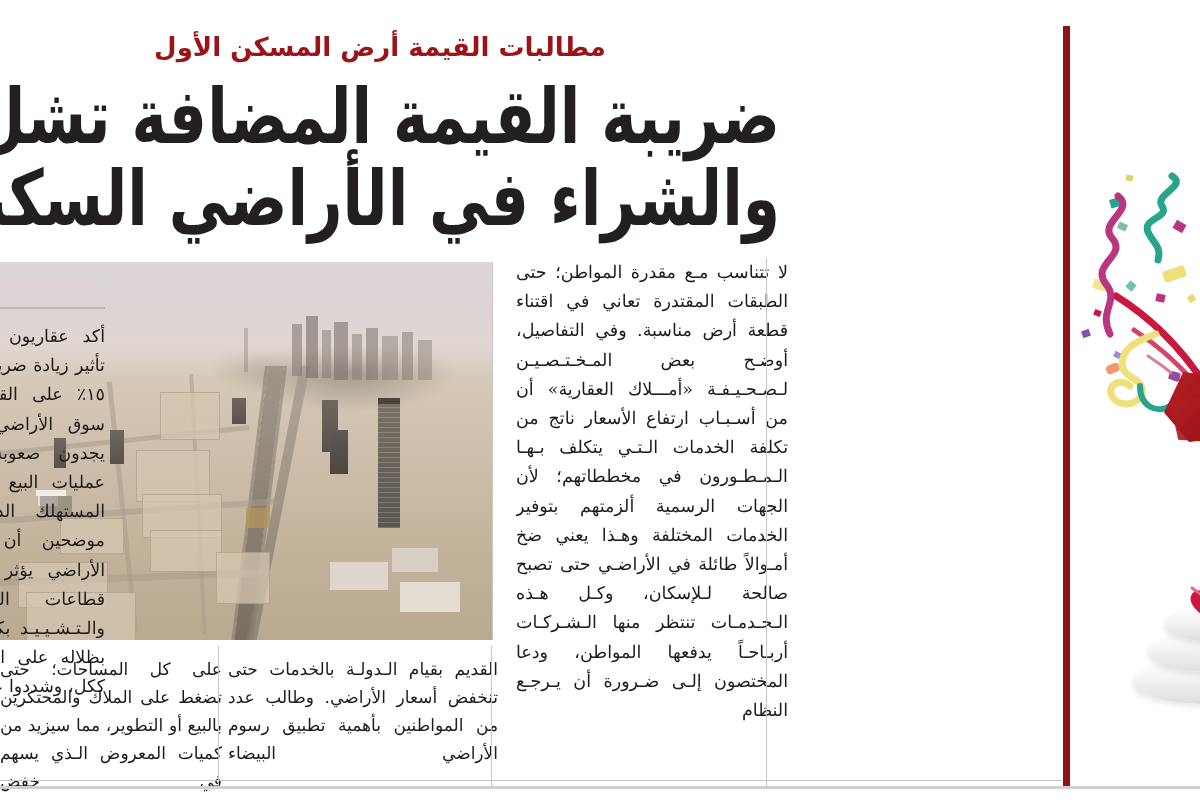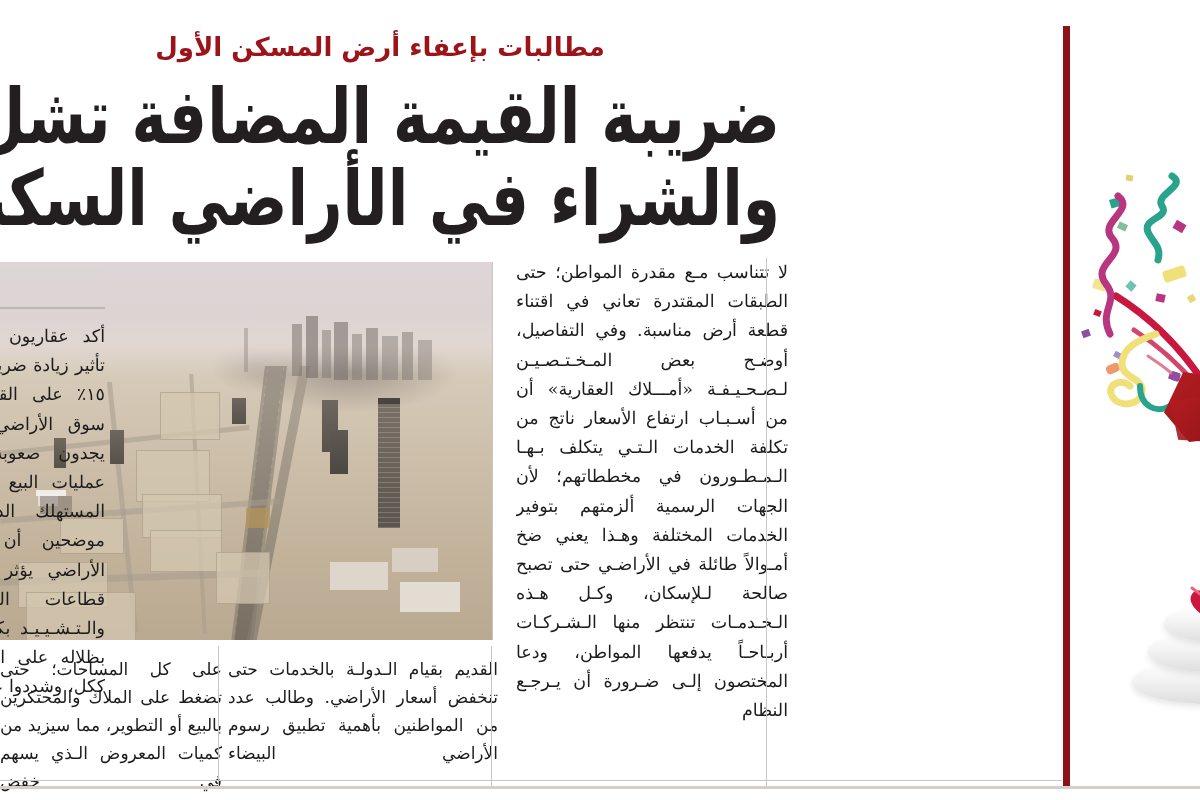--- a/index.html
+++ b/index.html
@@ -267,21 +267,21 @@
     width: 1062px;
     height: 1px;
     background: #c9c6c2;
   }
 </style>
 </head>
 <body>
 
 <div id="page">
 
-  <div class="kicker">مطالبات بإعفاء أرض المسكن الأول</div>
+  <div class="kicker">مطالبات القيمة أرض المسكن الأول</div>
 
   <div class="headline headline-1">ضريبة القيمة المضافة تشل حركتي</div>
 
   <div class="headline headline-2">والشراء في الأراضي السكنية</div>
 
   <div class="photo-wrap">
     <div class="photo">
 
       <div class="road road-main"></div>
       <div class="road road-main2"></div>

